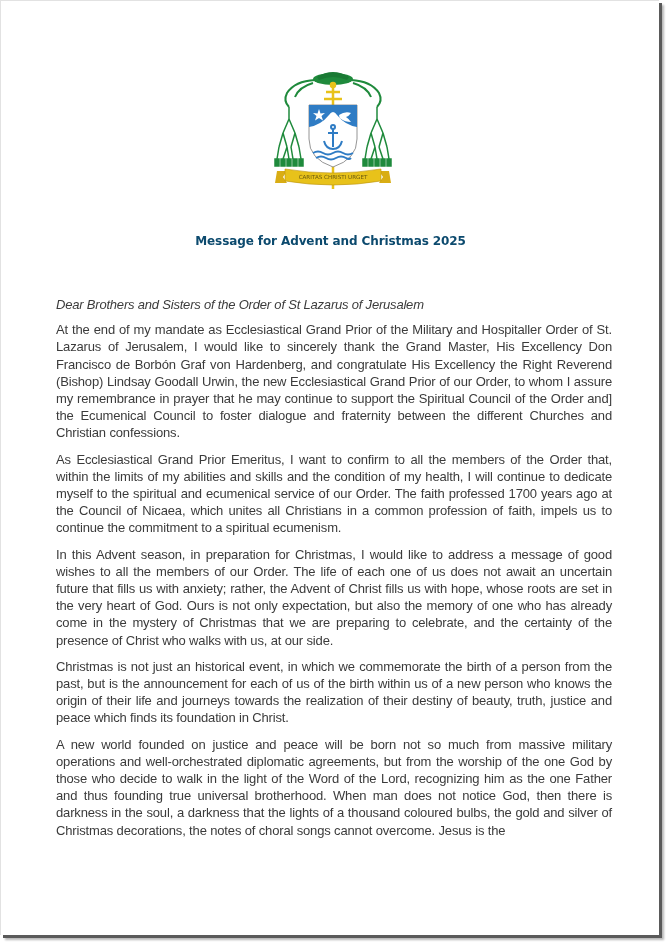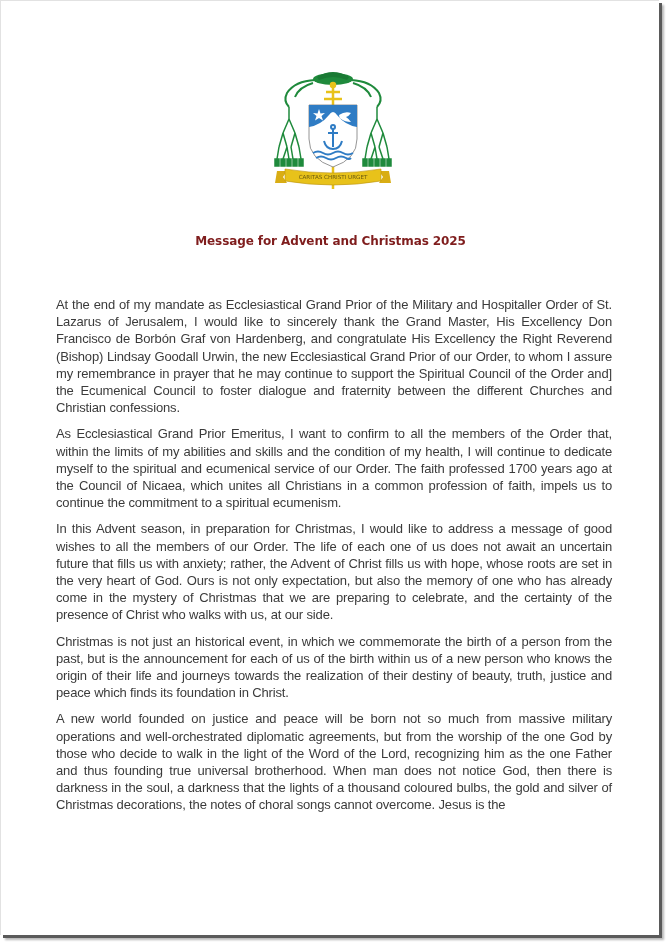--- a/index.html
+++ b/index.html
@@ -34,21 +34,21 @@
     }
     .title {
       position: absolute;
       left: 0;
       width: 659px;
       top: 233px;
       text-align: center;
       font-family: "DejaVu Sans", sans-serif;
       font-weight: bold;
       font-size: 12px;
-      color: #7f1d1d;
+      color: #0c4a6e;
       letter-spacing: -0.1px;
     }
     .body-text {
       position: absolute;
       left: 55px;
       top: 295px;
       width: 556px;
       font-family: "Liberation Sans", sans-serif;
       font-size: 13px;
       line-height: 17.2px;
@@ -145,20 +145,21 @@
       <path d="M4 104 L14 104 L10 110 L14 116 L2 116 Z" fill="#d9ad14"></path>
       <path d="M116 104 L106 104 L110 110 L106 116 L118 116 Z" fill="#d9ad14"></path>
       <path d="M12 102 Q60 110 108 102 L108 114 Q60 122 12 114 Z" fill="#e8c21a" stroke="#b8900e" stroke-width="0.6"></path>
       <text x="60" y="112" text-anchor="middle" font-family="DejaVu Sans, sans-serif" font-size="5.6" fill="#6a5a10">CARITAS CHRISTI URGET</text>
     </g>
   </svg>
 
   <div class="title">Message for Advent and Christmas 2025</div>
 
   <div class="body-text">
+    <p class="salutation">Dear Brothers and Sisters of the Order of St Lazarus of Jerusalem</p>
     <p class="para">At the end of my mandate as Ecclesiastical Grand Prior of the Military and Hospitaller Order of St. Lazarus of Jerusalem, I would like to sincerely thank the Grand Master, His Excellency Don Francisco de Borbón Graf von Hardenberg, and congratulate His Excellency the Right Reverend (Bishop) Lindsay Goodall Urwin, the new Ecclesiastical Grand Prior of our Order, to whom I assure my remembrance in prayer that he may continue to support the Spiritual Council of the Order and] the Ecumenical Council to foster dialogue and fraternity between the different Churches and Christian confessions.</p>
     <p class="para">As Ecclesiastical Grand Prior Emeritus, I want to confirm to all the members of the Order that, within the limits of my abilities and skills and the condition of my health, I will continue to dedicate myself to the spiritual and ecumenical service of our Order.  The faith professed 1700 years ago at the Council of Nicaea, which unites all Christians in a common profession of faith, impels us to continue the commitment to a spiritual ecumenism.</p>
     <p class="para">In this Advent season, in preparation for Christmas, I would like to address a message of good wishes to all the members of our Order.  The life of each one of us does not await an uncertain future that fills us with anxiety; rather, the Advent of Christ fills us with hope, whose roots are set in the very heart of God.  Ours is not only expectation, but also the memory of one who has already come in the mystery of Christmas that we are preparing to celebrate, and the certainty of the presence of Christ who walks with us, at our side.</p>
     <p class="para">Christmas is not just an historical event, in which we commemorate the birth of a person from the past, but is the announcement for each of us of the birth within us of a new person who knows the origin of their life and journeys towards the realization of their destiny of beauty, truth, justice and peace which finds its foundation in Christ.</p>
     <p class="para"> A new world founded on justice and peace will be born not so much from massive military operations and well-orchestrated diplomatic agreements, but from the worship of the one God by those who decide to walk in the light of the Word of the Lord, recognizing him as the one Father and thus founding true universal brotherhood.  When man does not notice God, then there is darkness in the soul, a darkness that the lights of a thousand coloured bulbs, the gold and silver of Christmas decorations, the notes of choral songs cannot overcome.  Jesus is the</p>
   </div>
 
 </div>
 
 </body></html>

